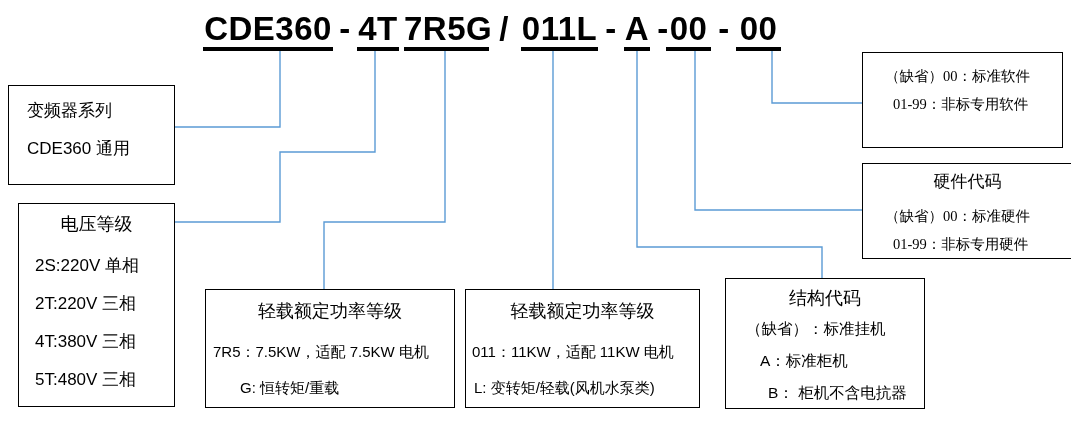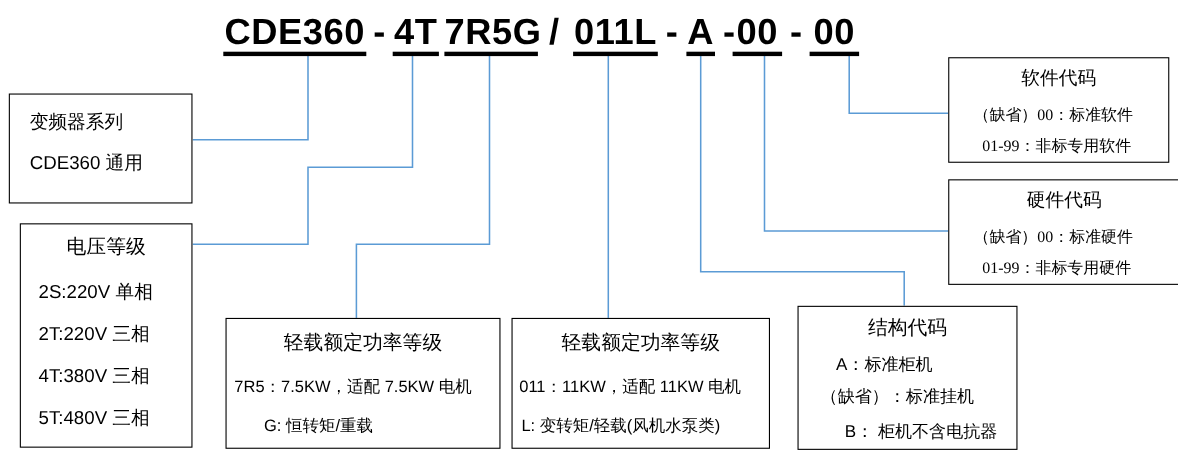--- a/index.html
+++ b/index.html
@@ -100,27 +100,26 @@
   </div>
 
   <div class="box box-power box-light" style="left:465px;top:289px;width:235px;height:119px">
     <div class="box-title">轻载额定功率等级</div>
     <div class="bline l0">011：11KW，适配 11KW 电机</div>
     <div class="bline l1">L: 变转矩/轻载(风机水泵类)</div>
   </div>
 
   <div class="box box-structure" style="left:725px;top:278px;width:200px;height:131px">
     <div class="box-title">结构代码</div>
+    <div class="bline l0">（缺省）：标准挂机</div>
     <div class="bline l1">A：标准柜机</div>
-    <div class="bline l0">（缺省）：标准挂机</div>
     <div class="bline l2">B： 柜机不含电抗器</div>
   </div>
 
   <div class="box box-code" style="left:862px;top:52px;width:201px;height:96px">
-    <div class="box-title">软件代码</div>
     <div class="bline l0">（缺省）00：标准软件</div>
     <div class="bline l1">01-99：非标专用软件</div>
   </div>
 
   <div class="box box-code" style="left:862px;top:163px;width:211px;height:96px">
     <div class="box-title">硬件代码</div>
     <div class="bline l0">（缺省）00：标准硬件</div>
     <div class="bline l1">01-99：非标专用硬件</div>
   </div>
 

